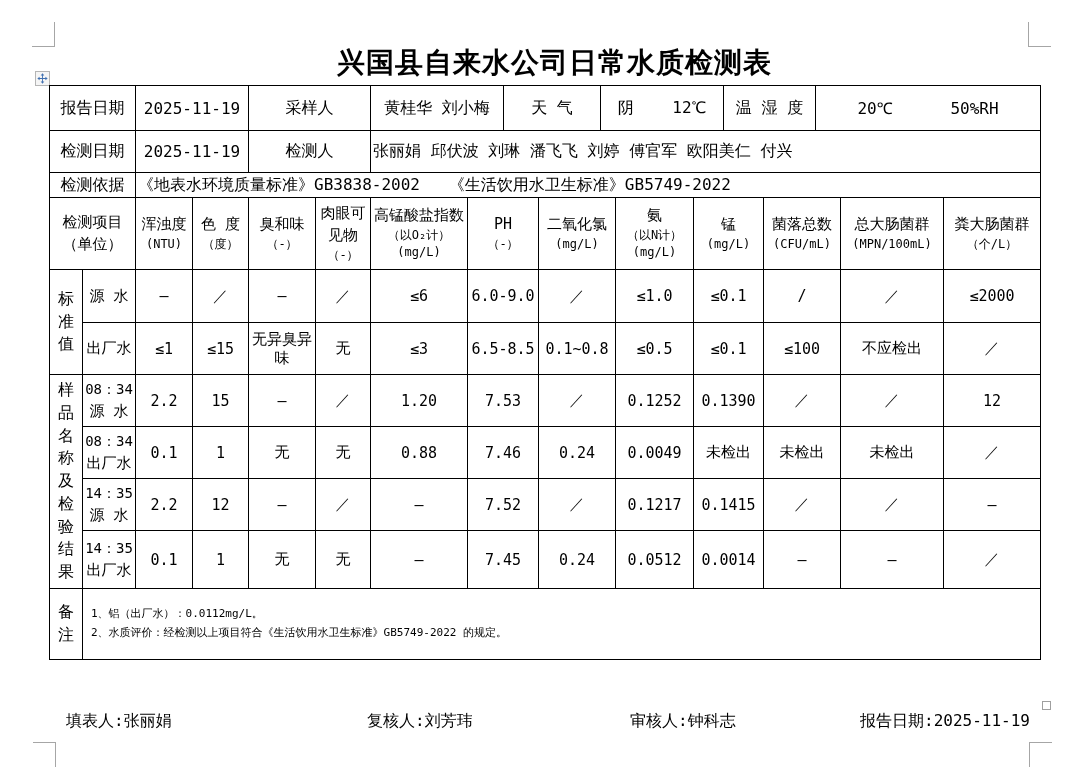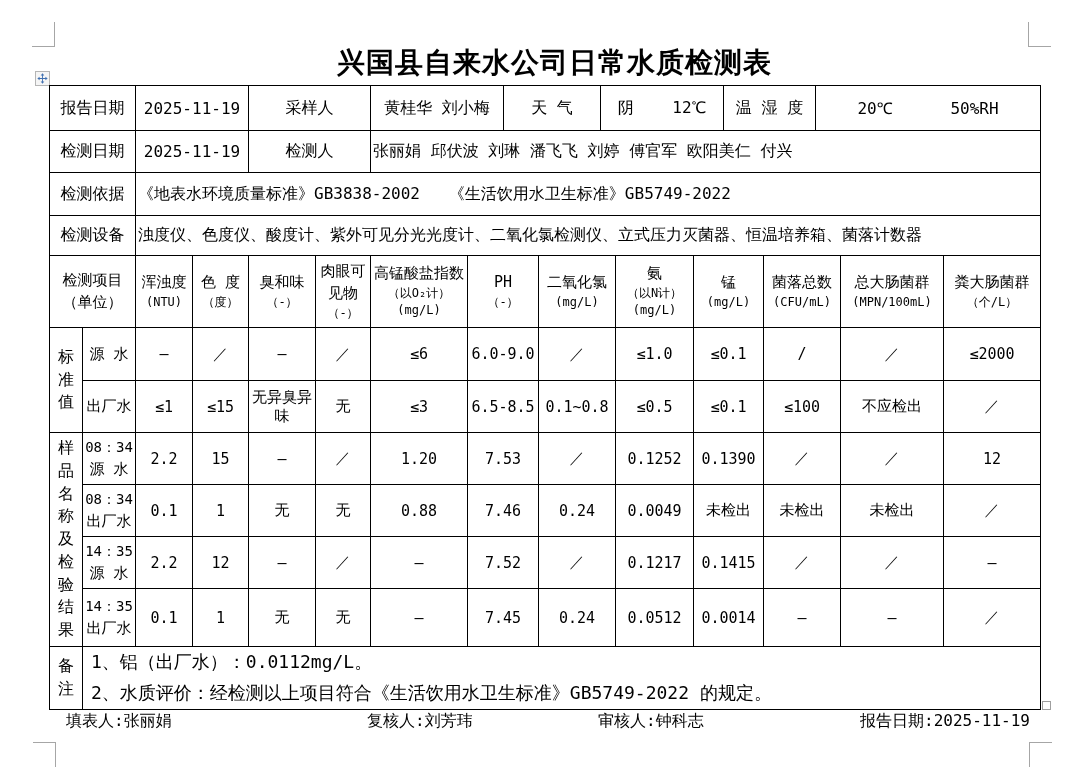--- a/index.html
+++ b/index.html
@@ -23,28 +23,28 @@
     font-size:28px;font-weight:bold;letter-spacing:1px;
   }
   .doc{position:absolute;left:49px;top:85px;width:991px;}
   table{border-collapse:collapse;table-layout:fixed;width:991px;}
   td{border:1px solid #000;text-align:center;vertical-align:middle;
      padding:0 2px;font-size:15px;overflow:hidden;}
   .info-table td{font-size:16px;}
   .main-table{margin-top:-1px;}
   .left{text-align:left;margin-top:39px;}
   .pre{white-space:pre;}
-  .r45{height:45px;} .r42{height:42px;} .r43{height:43px;} .r40{height:40px;}
+  .r45{height:45px;} .r42{height:42px;} .r43{height:25px;} .r40{height:40px;}
   .h72{height:72px;} .r53{height:53px;} .r52{height:52px;} .r58{height:58px;} .r56{height:56px;margin-top:8px;}
   .hname{font-size:15px;line-height:1.45;}
   .unit{font-size:12px;line-height:1.45;}
   .vlabel{word-break:break-all;font-size:16px;line-height:1.42;padding:0 6px;}
   .time{font-size:14px;line-height:1.5;}
   .stype{font-size:15px;line-height:1.5;}
-  .remark-cell{text-align:left;padding:0 8px;font-size:18px;line-height:1.72;}
+  .remark-cell{text-align:left;padding:16px 8px;font-size:11px;line-height:1.72;}
   .footer-item{position:absolute;top:711px;font-size:16px;}
 </style>
 </head>
 <body>
 
 <div class="mark tl"></div>
 <div class="mark tr"></div>
 <div class="mark bl"></div>
 <div class="mark br"></div>
 
@@ -86,24 +86,20 @@
     </tr>
     <tr class="r42">
       <td>检测日期</td>
       <td>2025-11-19</td>
       <td>检测人</td>
       <td colspan="5" class="left">张丽娟 邱伏波 刘琳 潘飞飞 刘婷 傅官军 欧阳美仁 付兴</td>
     </tr>
     <tr class="r43">
       <td>检测依据</td>
       <td colspan="7" class="left pre">《地表水环境质量标准》GB3838-2002   《生活饮用水卫生标准》GB5749-2022</td>
-    </tr>
-    <tr class="r40">
-      <td>检测设备</td>
-      <td colspan="7" class="left">浊度仪、色度仪、酸度计、紫外可见分光光度计、二氧化氯检测仪、立式压力灭菌器、恒温培养箱、菌落计数器</td>
     </tr>
   </tbody>
     </table>
 
   <table class="main-table">
     <colgroup>
       <col style="width:33px">
         <col style="width:53px">
         <col style="width:57px">
         <col style="width:56px">
@@ -288,14 +284,14 @@
         <div>1、铝（出厂水）：0.0112mg/L。</div>
         <div>2、水质评价：经检测以上项目符合《生活饮用水卫生标准》GB5749-2022 的规定。</div>
       </td>
     </tr>
   </tbody>
     </table>
 </div>
 
 <span class="footer-item" style="left:66px;">填表人:张丽娟</span>
 <span class="footer-item" style="left:367px;">复核人:刘芳玮</span>
-<span class="footer-item" style="left:598px;">审核人:钟科志</span>
+<span class="footer-item" style="left:630px;">审核人:钟科志</span>
 <span class="footer-item" style="left:860px;">报告日期:2025-11-19</span>
 
 </body></html>

